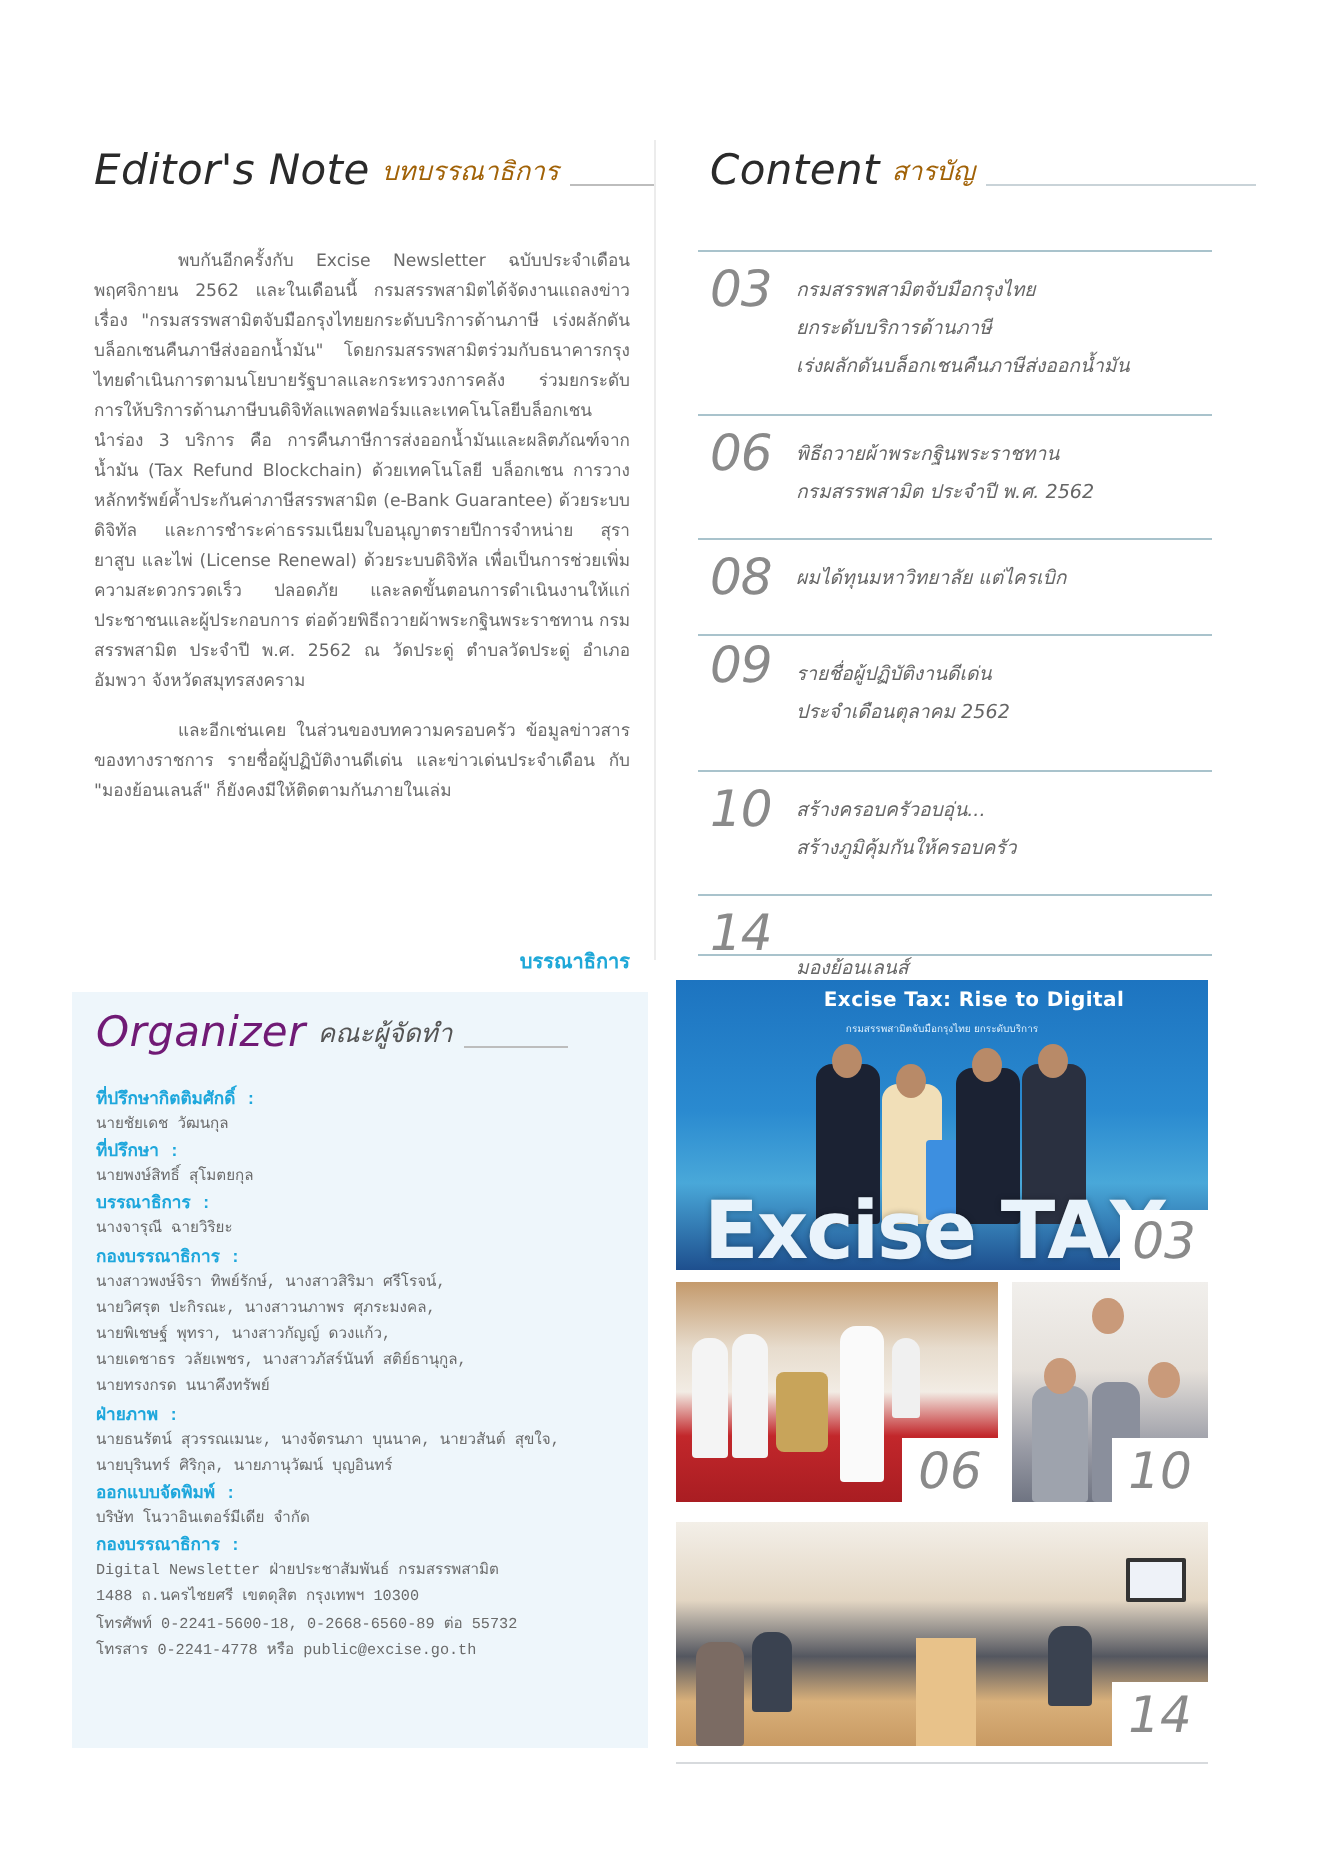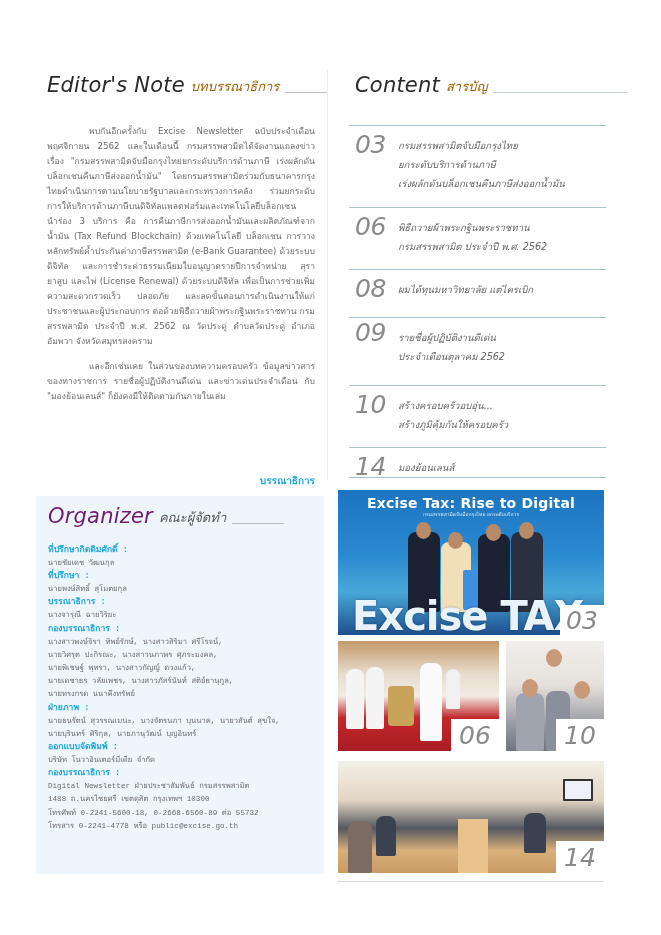--- a/index.html
+++ b/index.html
@@ -2,21 +2,21 @@
 <html><head>
 <meta charset="utf-8">
 <style>
   * { box-sizing: border-box; margin: 0; padding: 0; }
   html, body { width: 661px; height: 935px; background: #ffffff; overflow: hidden; }
   body { font-family: "DejaVu Sans", sans-serif; color: #555; position: relative; }
 
   .col-divider { position: absolute; left: 327px; top: 70px; width: 1px; height: 410px; background: #ececec; }
 
   
-  .sec-head { position: absolute; display: flex; align-items: flex-end; white-space: nowrap; }
+  .sec-head { position: absolute; display: flex; align-items: center; white-space: nowrap; }
   .sec-head .en { font-family: "DejaVu Sans", sans-serif; font-style: italic; font-size: 21px; color: #2a2a2a; letter-spacing: 0.2px; }
   .sec-head .th { font-family: "DejaVu Sans", sans-serif; font-style: italic; font-size: 13px; color: #a16207; margin-left: 6px; }
   .sec-head .rule { display: inline-block; height: 1px; background: #bdbdbd; margin-left: 6px; align-self: flex-end; margin-bottom: 4px; }
 
   #editor-head { left: 47px; top: 73px; }
   #editor-head .rule { width: 42px; }
   #content-head { left: 339px; top: 73px; margin-left: 16px; }
   #content-head .rule { width: 135px; background: #c9d3d8; }
 
   
@@ -41,21 +41,21 @@
   .toc-text { position: absolute; left: 49px; font-style: italic; font-size: 9.6px; line-height: 19px; color: #666; }
   .toc-line { display: block; white-space: nowrap; }
   .toc-bottom { position: absolute; left: 349px; top: 477px; width: 257px; height: 1px; background: #a9c3cc; }
 
   
   .photo { position: absolute; overflow: hidden; }
   .photo .pnum { position: absolute; right: 0; bottom: 0; background: #ffffff; color: #8a8a8a; font-style: italic; font-size: 25px; display: flex; align-items: center; justify-content: center; }
 
   #photo-03 { left: 338px; top: 490px; width: 266px; height: 145px;
     background: linear-gradient(180deg, #1d74c0 0%, #2a8ad0 45%, #49a8d9 70%, #1e4f8e 100%); }
-  #photo-03 .banner-title { position: absolute; left: 0; width: 100%; top: 5px; text-align: center; color: #fff; font-weight: bold; font-size: 14px; letter-spacing: 0.2px; }
+  #photo-03 .banner-title { position: absolute; left: 16px; width: 100%; top: 5px; text-align: center; color: #fff; font-weight: bold; font-size: 10px; letter-spacing: 0.2px; }
   #photo-03 .banner-sub { position: absolute; left: 0; width: 100%; top: 20px; text-align: center; color: #dff1ff; font-size: 5px; }
   #photo-03 .big { position: absolute; left: 14px; bottom: -4px; font-weight: bold; font-size: 40px; color: #e9f3fb; letter-spacing: -1px; text-shadow: 0 0 3px rgba(0,0,0,.3); }
   #photo-03 .pnum { width: 44px; height: 30px; }
 
   #photo-06 { left: 338px; top: 641px; width: 161px; height: 110px;
     background: linear-gradient(180deg, #c49a6c 0%, #e7dccd 30%, #f2ece4 50%, #c2272b 70%, #a91d22 100%); }
   #photo-06 .pnum { width: 48px; height: 32px; }
   #photo-10 { left: 506px; top: 641px; width: 98px; height: 110px;
     background: linear-gradient(180deg, #f1efec 0%, #e5e0da 40%, #9a9ca6 75%, #6f7482 100%); }
   #photo-10 .pnum { width: 48px; height: 32px; }
@@ -159,21 +159,21 @@
   </div>
   <div class="toc-item" style="height:62px;">
     <span class="toc-num" style="top:4px;">10</span>
     <div class="toc-text" style="top:10px;">
       <span class="toc-line">สร้างครอบครัวอบอุ่น...</span>
       <span class="toc-line">สร้างภูมิคุ้มกันให้ครอบครัว</span>
     </div>
   </div>
   <div class="toc-item" style="height:41px;">
     <span class="toc-num" style="top:4px;">14</span>
-    <div class="toc-text" style="top:10px;">
+    <div class="toc-text" style="top:27px;">
       <span class="toc-line">มองย้อนเลนส์</span>
     </div>
   </div>
 </div>
 <div class="toc-bottom"></div>
 
 <div class="photo" id="photo-03">
   <div class="banner-title">Excise Tax: Rise to Digital</div>
   <div class="banner-sub">กรมสรรพสามิตจับมือกรุงไทย ยกระดับบริการ</div>
   <div class="figure" style="left:70px;top:42px;width:32px;height:80px;background:#1b2233;"></div>

